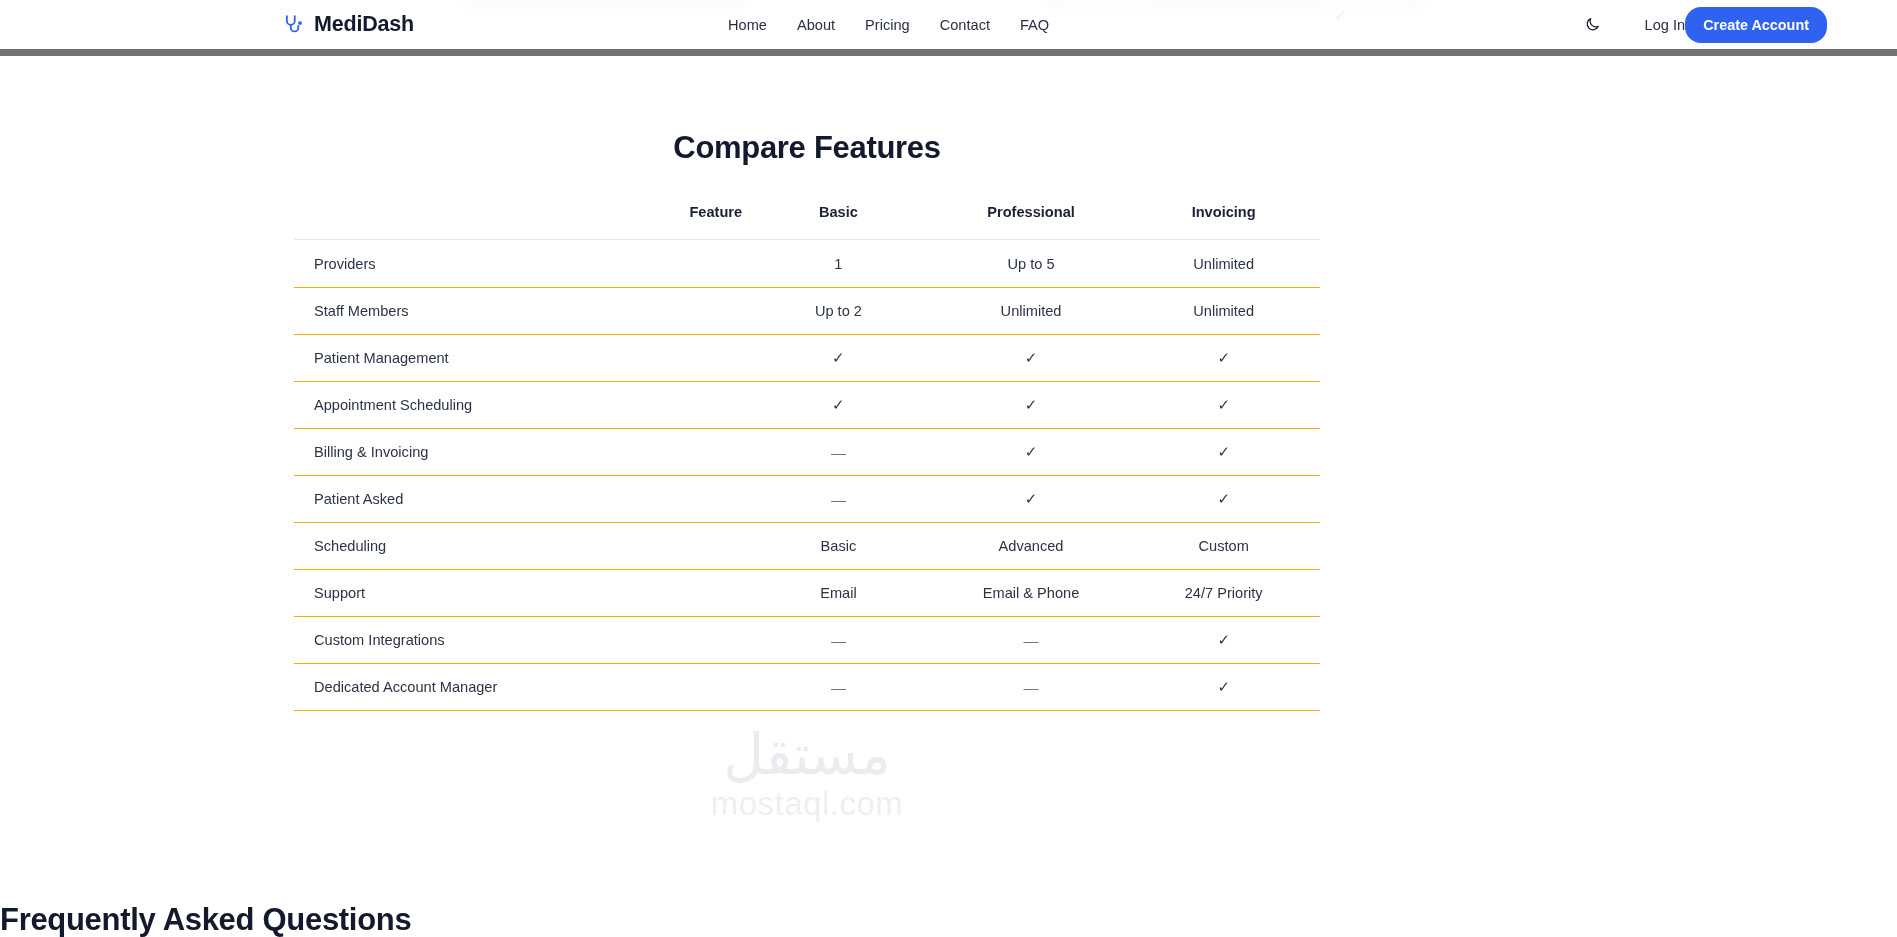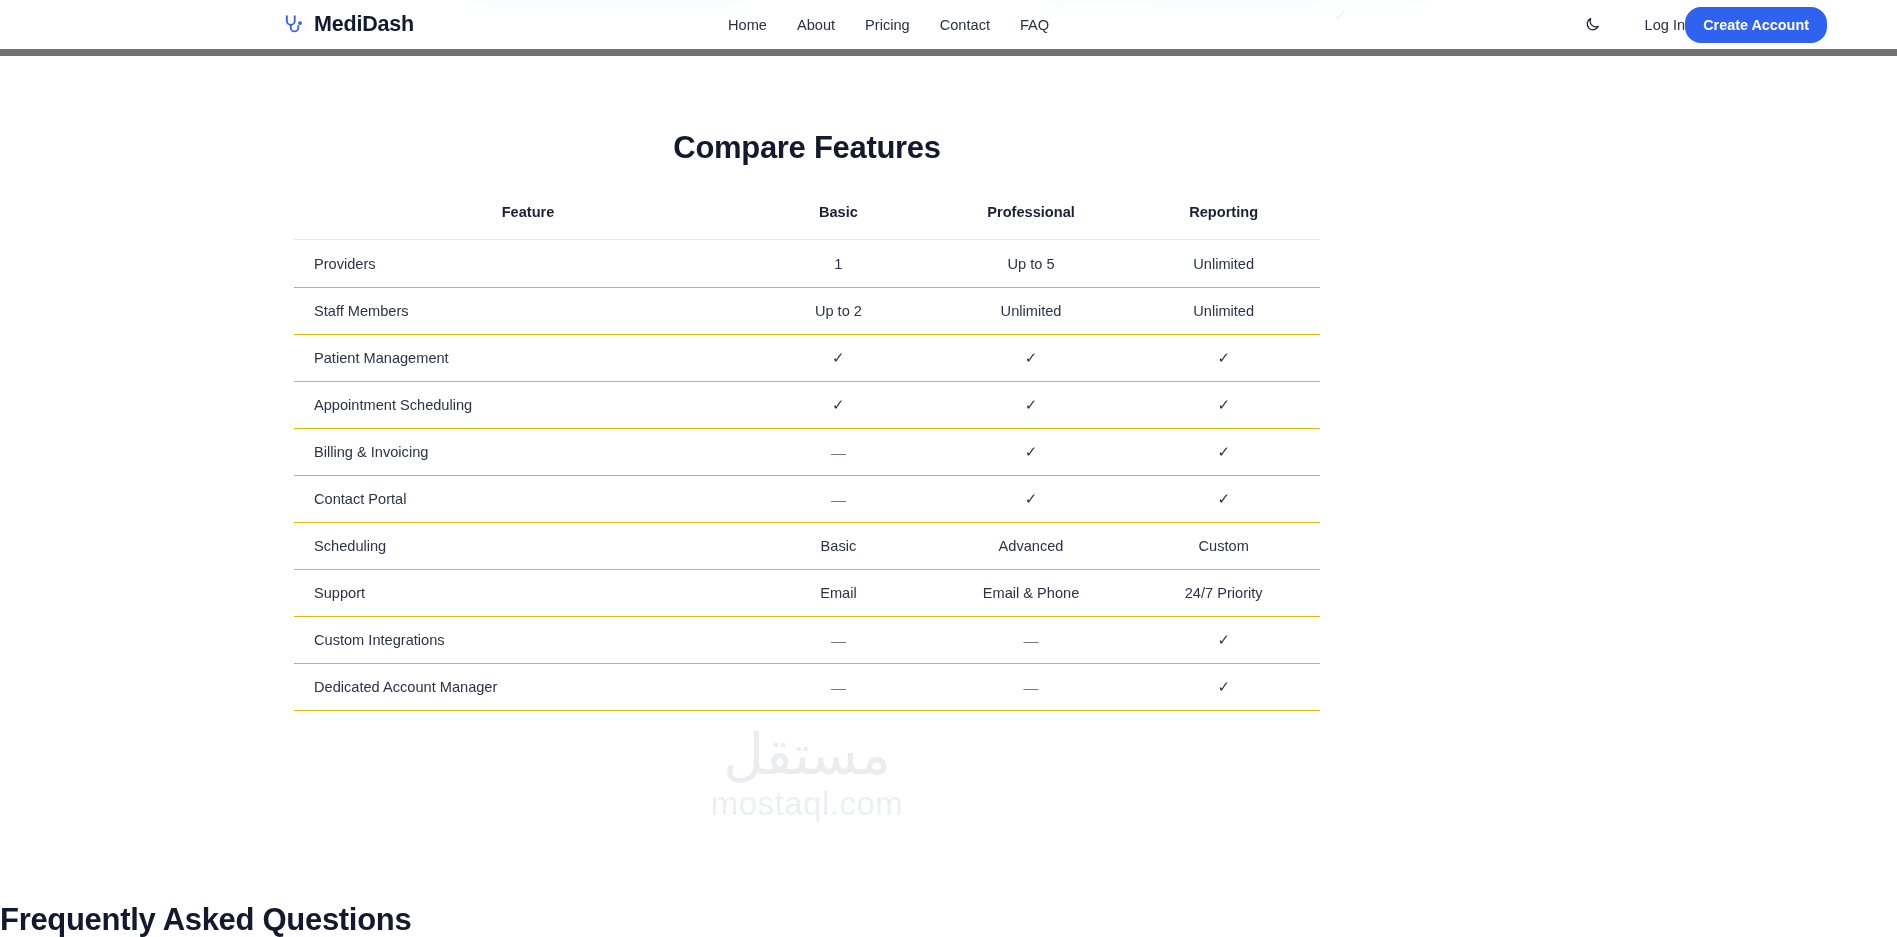--- a/index.html
+++ b/index.html
@@ -162,21 +162,21 @@
   table.compare col.c-feature { width: 448px; }
   table.compare col.c-plan    { width: 192.6px; }
 
   table.compare thead th {
     font-size: 14.6px;
     font-weight: bold;
     color: #1b2236;
     padding: 0 0 19px 0;
     border-bottom: 1px solid #e3e9f2;
   }
-  table.compare thead th.feature-head { text-align: center; padding-left: 20px; }
+  table.compare thead th.feature-head { text-align: right; padding-left: 20px; }
   table.compare thead th.plan-head { text-align: center; }
 
   table.compare tbody td {
     font-size: 14.6px;
     color: #2b3347;
     height: 47px;
     border-bottom: 1px solid #eab308;
     vertical-align: middle;
   }
   table.compare tbody tr:first-child td { height: 48px; }
@@ -276,21 +276,21 @@
         <col class="c-feature">
           <col class="c-plan">
           <col class="c-plan">
           <col class="c-plan">
       </colgroup>
       <thead>
         <tr>
           <th class="feature-head">Feature</th>
           <th class="plan-head">Basic</th>
           <th class="plan-head">Professional</th>
-          <th class="plan-head">Reporting</th>
+          <th class="plan-head">Invoicing</th>
         </tr>
       </thead>
       <tbody id="compare-body">
           <tr>
             <td class="feature-cell">Providers</td>
             <td class="plan-cell">1</td>
             <td class="plan-cell">Up to 5</td>
             <td class="plan-cell">Unlimited</td>
           </tr>
           <tr>
@@ -311,21 +311,21 @@
             <td class="plan-cell"><span class="mark-check">✓</span></td>
             <td class="plan-cell"><span class="mark-check">✓</span></td>
           </tr>
           <tr>
             <td class="feature-cell">Billing &amp; Invoicing</td>
             <td class="plan-cell"><span class="mark-dash">—</span></td>
             <td class="plan-cell"><span class="mark-check">✓</span></td>
             <td class="plan-cell"><span class="mark-check">✓</span></td>
           </tr>
           <tr>
-            <td class="feature-cell">Contact Portal</td>
+            <td class="feature-cell">Patient Asked</td>
             <td class="plan-cell"><span class="mark-dash">—</span></td>
             <td class="plan-cell"><span class="mark-check">✓</span></td>
             <td class="plan-cell"><span class="mark-check">✓</span></td>
           </tr>
           <tr>
             <td class="feature-cell">Scheduling</td>
             <td class="plan-cell">Basic</td>
             <td class="plan-cell">Advanced</td>
             <td class="plan-cell">Custom</td>
           </tr>

